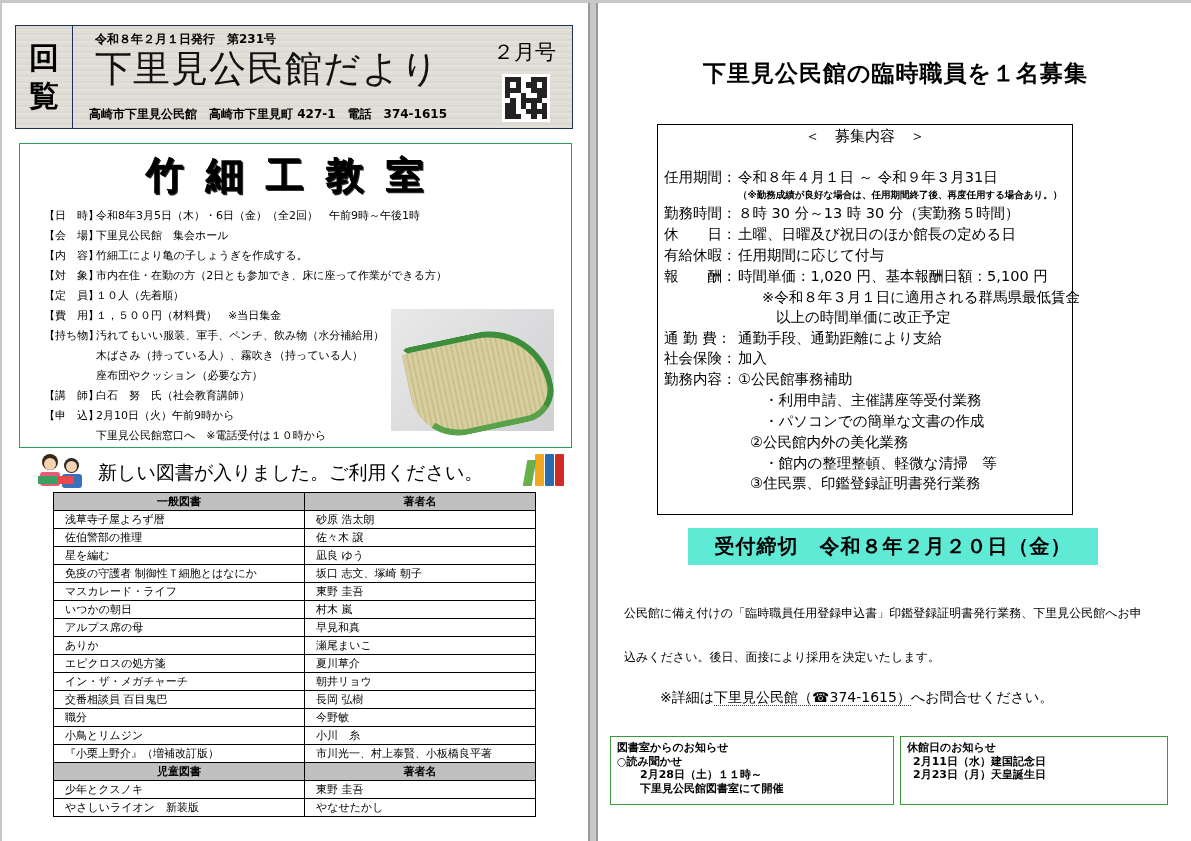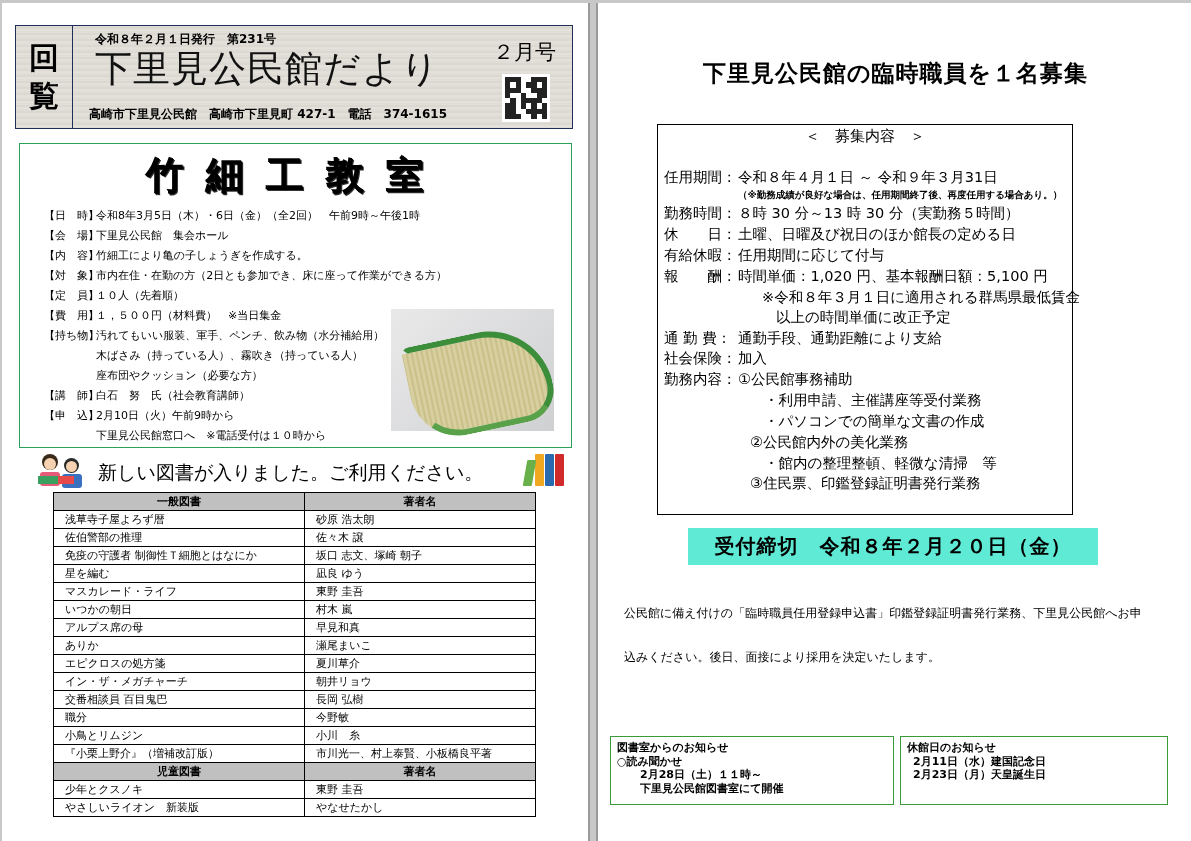--- a/index.html
+++ b/index.html
@@ -268,26 +268,26 @@
         </tr>
         <tr>
           <td>浅草寺子屋よろず暦</td>
           <td>砂原 浩太朗</td>
         </tr>
         <tr>
           <td>佐伯警部の推理</td>
           <td>佐々木 譲</td>
         </tr>
         <tr>
+          <td>星を編む</td>
+          <td>凪良 ゆう</td>
+        </tr>
+        <tr>
           <td>免疫の守護者 制御性Ｔ細胞とはなにか</td>
           <td>坂口 志文、塚崎 朝子</td>
-        </tr>
-        <tr>
-          <td>星を編む</td>
-          <td>凪良 ゆう</td>
         </tr>
         <tr>
           <td>マスカレード・ライフ</td>
           <td>東野 圭吾</td>
         </tr>
         <tr>
           <td>いつかの朝日</td>
           <td>村木 嵐</td>
         </tr>
         <tr>
@@ -358,20 +358,23 @@
     <div class="drow" style="top:286px;left:106px;">・パソコンでの簡単な文書の作成</div>
     <div class="drow" style="top:307px;left:92px;">②公民館内外の美化業務</div>
     <div class="drow" style="top:328px;left:106px;">・館内の整理整頓、軽微な清掃　等</div>
     <div class="drow" style="top:348px;left:92px;">③住民票、印鑑登録証明書発行業務</div>
   </div>
 
   <div class="deadline">受付締切　令和８年２月２０日（金）</div>
 
   <div class="apply">公民館に備え付けの「臨時職員任用登録申込書」印鑑登録証明書発行業務、下里見公民館へお申込みください。後日、面接により採用を決定いたします。</div>
 
+  <div class="inquiry">
+    <span>※詳細は</span><span class="link">下里見公民館（☎374-1615）</span><span>へお問合せください。</span>
+  </div>
 
   <div class="notice" style="left:12px;width:284px;">
     <div class="line">図書室からのお知らせ</div>
     <div class="line">○読み聞かせ</div>
     <div class="line" style="padding-left:12px">　2月28日（土）１１時～</div>
     <div class="line" style="padding-left:12px">　下里見公民館図書室にて開催</div>
   </div>
   <div class="notice" style="left:302px;width:268px;">
     <div class="line">休館日のお知らせ</div>
     <div class="line" style="padding-left:6px"> 2月11日（水）建国記念日</div>

